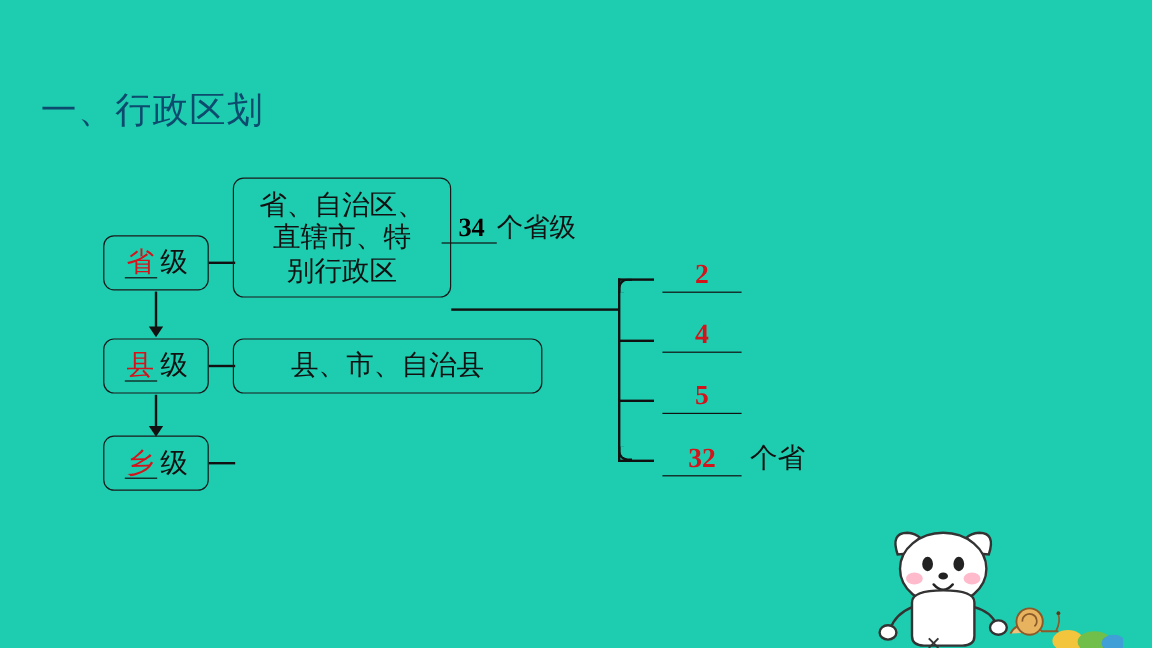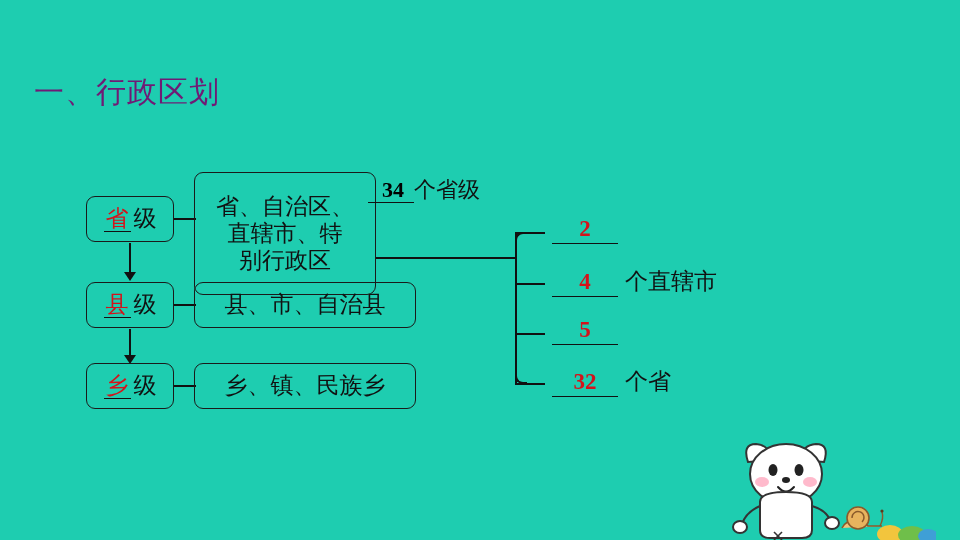--- a/index.html
+++ b/index.html
@@ -19,21 +19,21 @@
     left: 0; top: 0;
     width: 960px;
     height: 540px;
   }
   
   .title {
     position: absolute;
     left: 34px;
     top: 72px;
     font-size: 30px;
-    color: #701a75;
+    color: #0c4a6e;
     letter-spacing: 1px;
     white-space: nowrap;
   }
 
   
   .box {
     position: absolute;
     border: 1.6px solid #1a1a1a;
     border-radius: 9px;
     background: transparent;
@@ -60,28 +60,28 @@
     line-height: 1.1;
   }
 
   
   #prov-level { left: 86px; top: 196px; }
   #county-level { left: 86px; top: 282px; }
   #town-level { left: 86px; top: 363px; }
 
   
   #prov-content {
-    left: 194px; top: 172px;
-    width: 182px; height: 123px;
+    left: 194px; top: 148px;
+    width: 182px; height: 100px;
     font-size: 23px;
     padding: 2px 21px;
   }
   #county-content {
     left: 194px; top: 282px;
-    width: 222px; height: 46px;
+    width: 258px; height: 46px;
     font-size: 23px;
   }
   #town-content {
     left: 194px; top: 363px;
     width: 222px; height: 46px;
     font-size: 23px;
   }
 
   
   .hconn {
@@ -240,41 +240,39 @@
   </div>
   <div class="hconn" id="hc2"></div>
   <div class="box" id="county-content">县、市、自治县</div>
 
   <div class="varrow" id="va2"></div>
 
   <div class="box lvl-box" id="town-level">
     <span class="red">乡</span><span>级</span>
   </div>
   <div class="hconn" id="hc3"></div>
-  <div class="box" id="town-content">乡、镇、民族乡</div>
 
   <div id="count-34">
     <span class="num">34</span><span>个省级</span>
   </div>
 
   <div class="bline" id="br-stem"></div>
   <div class="bline" id="br-spine"></div>
   <div class="btick" id="bt1"></div>
   <div class="btick" id="bt2"></div>
   <div class="btick" id="bt3"></div>
   <div class="btick" id="bt4"></div>
   <div id="br-cap-top"></div>
   <div id="br-cap-bot"></div>
 
   <div class="branch-item" id="bi1">
     <span class="num">2</span>
   </div>
   <div class="branch-item" id="bi2">
     <span class="num">4</span>
-    <span class="lbl">个直辖市</span>
   </div>
   <div class="branch-item" id="bi3">
     <span class="num">5</span>
   </div>
   <div class="branch-item" id="bi4">
     <span class="num">32</span>
     <span class="lbl">个省</span>
   </div>
 
   <svg id="mascot" viewBox="0 0 120 108">

